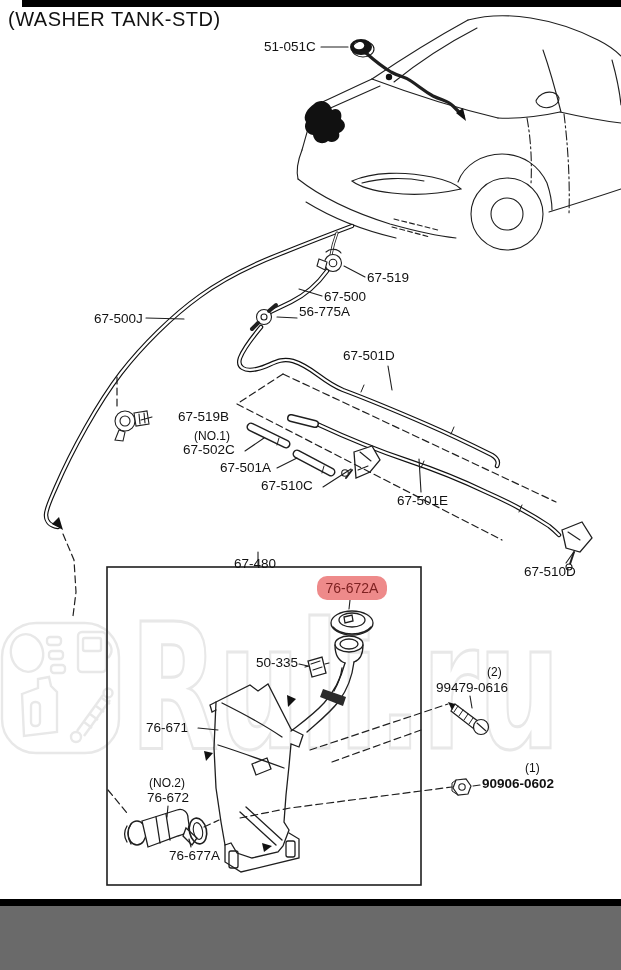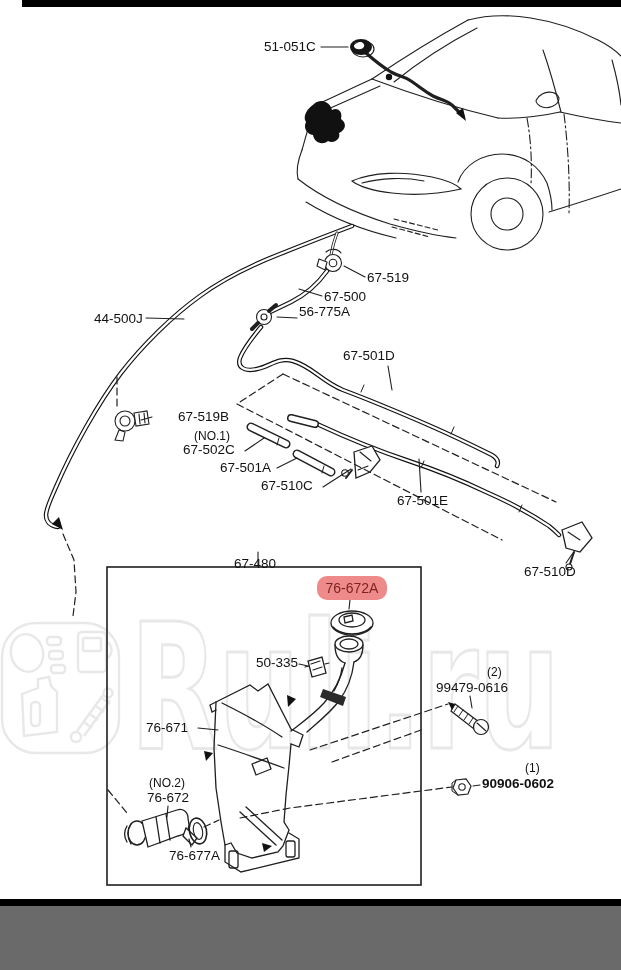--- a/index.html
+++ b/index.html
@@ -260,26 +260,27 @@
         <path d="M168,806 L167,817"></path>
         <path d="M191,847 L189,839"></path>
         <path d="M470,696 L472,708"></path>
         <path d="M480,785 L473,786"></path>
         <path d="M350,600 L349,609"></path>
       </g>
     </g>
   </svg>
 
   <div class="topbar"></div>
+  <div class="title">(WASHER TANK-STD)</div>
 
   <div class="plabel" style="left:264px;top:40px;">51-051C</div>
   <div class="plabel" style="left:367px;top:271px;">67-519</div>
   <div class="plabel" style="left:324px;top:290px;">67-500</div>
   <div class="plabel" style="left:299px;top:305px;">56-775A</div>
-  <div class="plabel" style="left:94px;top:312px;">44-500J</div>
+  <div class="plabel" style="left:94px;top:312px;">67-500J</div>
   <div class="plabel" style="left:343px;top:349px;">67-501D</div>
   <div class="plabel" style="left:154px;top:410px;margin-left:24px;">67-519B</div>
   <div class="plabel small" style="left:194px;top:430px;">(NO.1)</div>
   <div class="plabel" style="left:183px;top:443px;">67-502C</div>
   <div class="plabel" style="left:220px;top:461px;">67-501A</div>
   <div class="plabel" style="left:261px;top:479px;">67-510C</div>
   <div class="plabel" style="left:397px;top:494px;">67-501E</div>
   <div class="plabel" style="left:524px;top:565px;">67-510D</div>
   <div class="plabel" style="left:234px;top:557px;">67-480</div>
   <div class="hl">76-672A</div>

